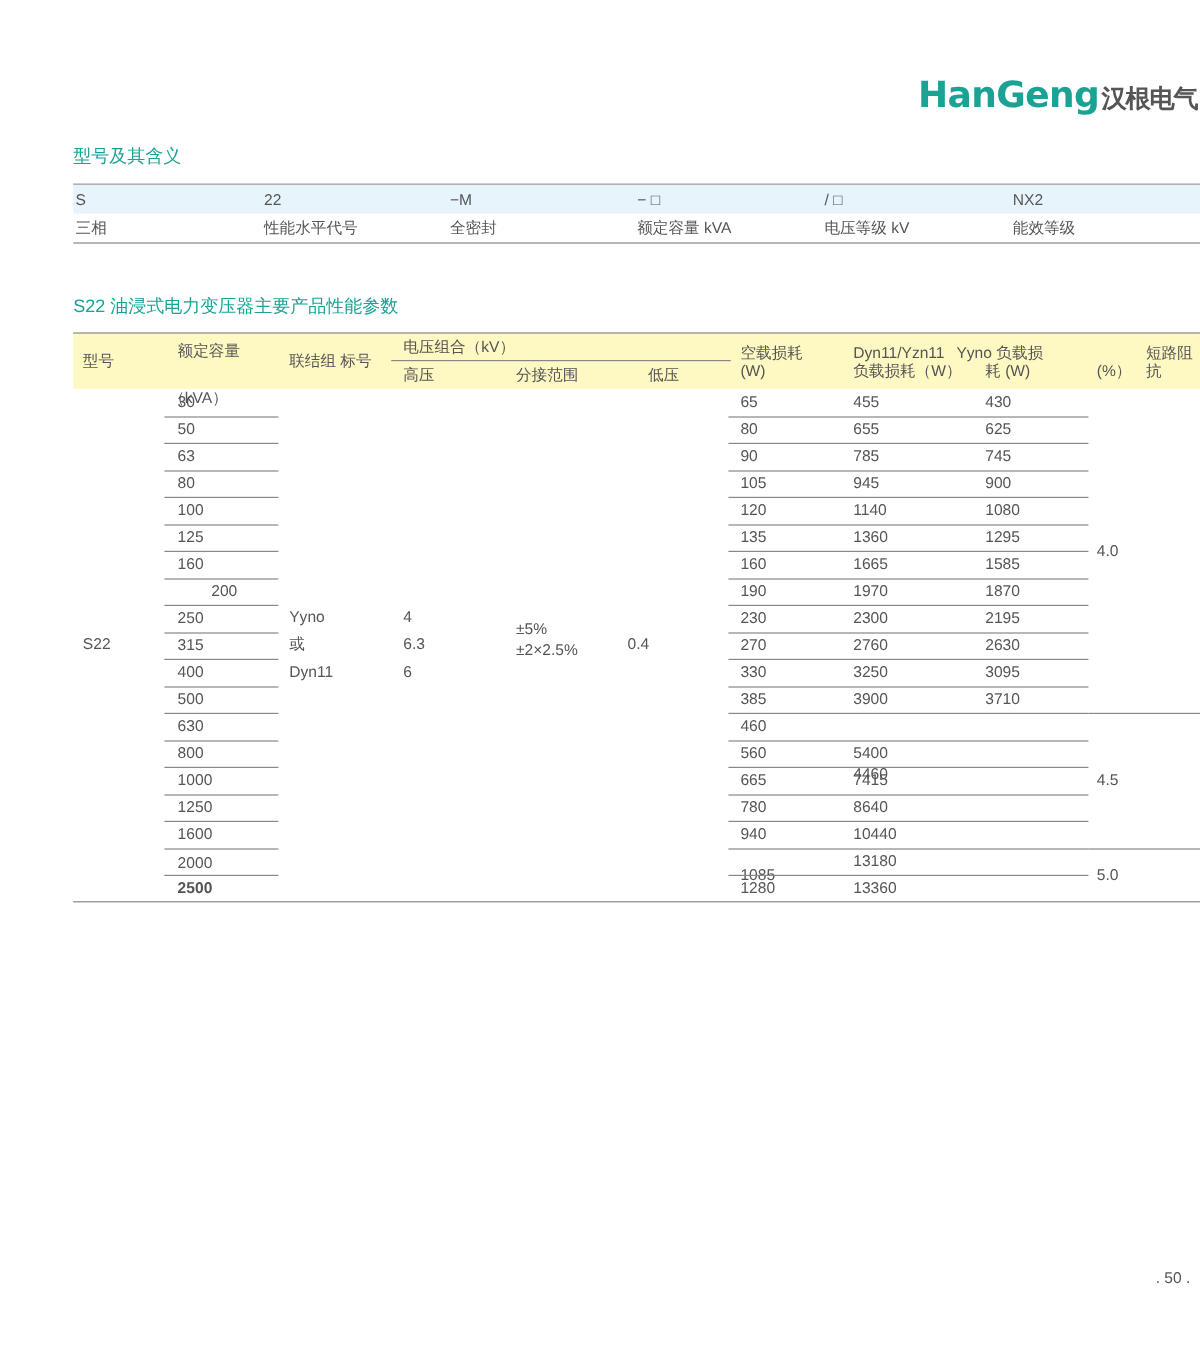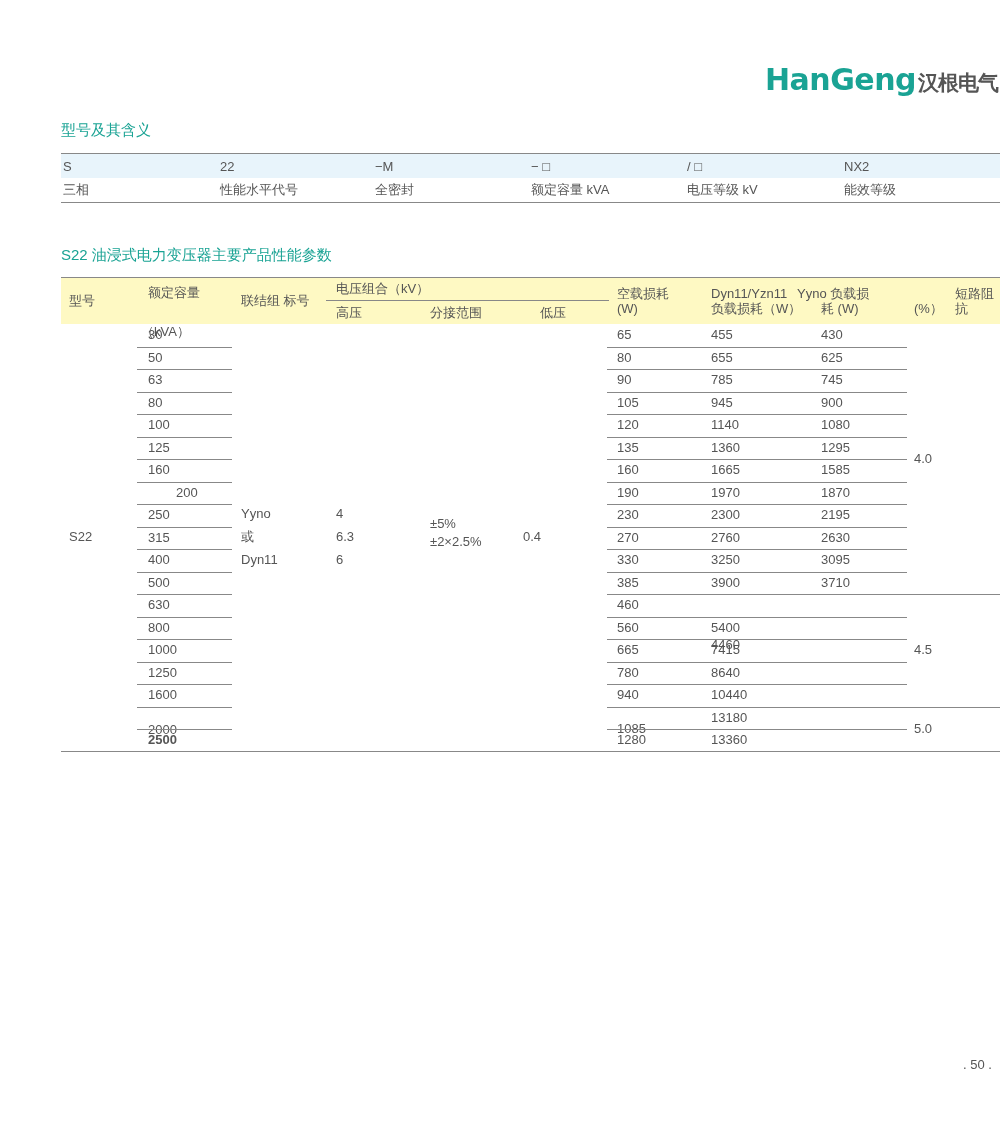--- a/index.html
+++ b/index.html
@@ -190,21 +190,21 @@
       <span class="cell" style="left:650px; top:337.5px;">8640</span>
       <span class="cell" style="left:760px; top:337.5px;"></span>
       <div class="rowline" style="left:76px; width:95px; top:360px;"></div>
       <div class="rowline" style="left:546px; width:300px; top:360px;"></div>
       <span class="cell" style="left:87px; top:360px;">1600</span>
       <span class="cell" style="left:556px; top:360px;">940</span>
       <span class="cell" style="left:650px; top:360px;">10440</span>
       <span class="cell" style="left:760px; top:360px;"></span>
       <div class="rowline" style="left:76px; width:95px; top:382.5px;"></div>
       <div class="rowline" style="left:546px; width:300px; top:382.5px;"></div>
-      <span class="cell" style="left:87px; top:395px;">2000</span>
+      <span class="cell" style="left:87px; top:384px;">2000</span>
       <span class="cell" style="left:556px; top:394px;">1085</span>
       <span class="cell" style="left:650px; top:382.5px;">13180</span>
       <span class="cell" style="left:760px; top:382.5px;"></span>
       <div class="rowline" style="left:76px; width:95px; top:405px;"></div>
       <div class="rowline" style="left:546px; width:300px; top:405px;"></div>
       <span class="cell" style="left:87px; top:405px;font-weight:bold;">2500</span>
       <span class="cell" style="left:556px; top:405px;">1280</span>
       <span class="cell" style="left:650px; top:405px;">13360</span>
       <span class="cell" style="left:760px; top:405px;"></span>
       <span class="cell" style="left:853px; top:124px;">4.0</span>

